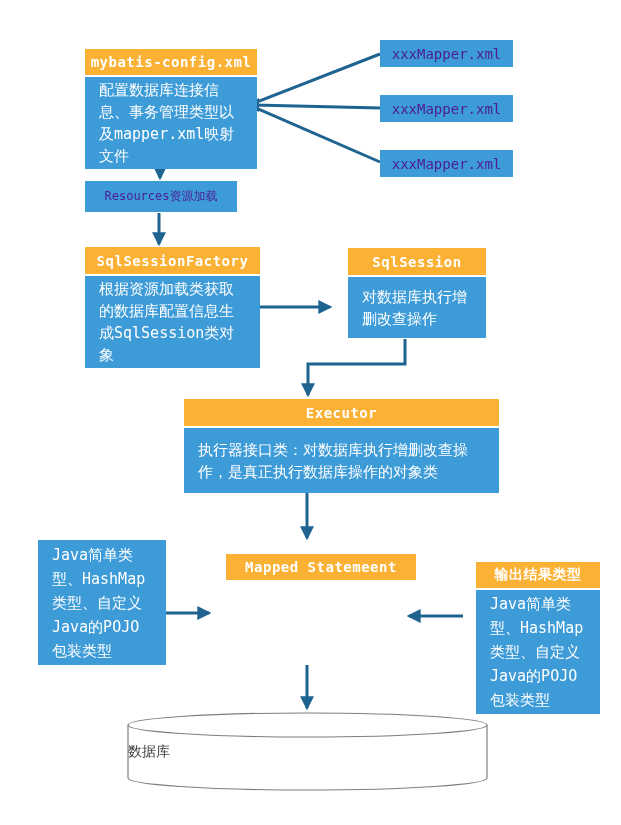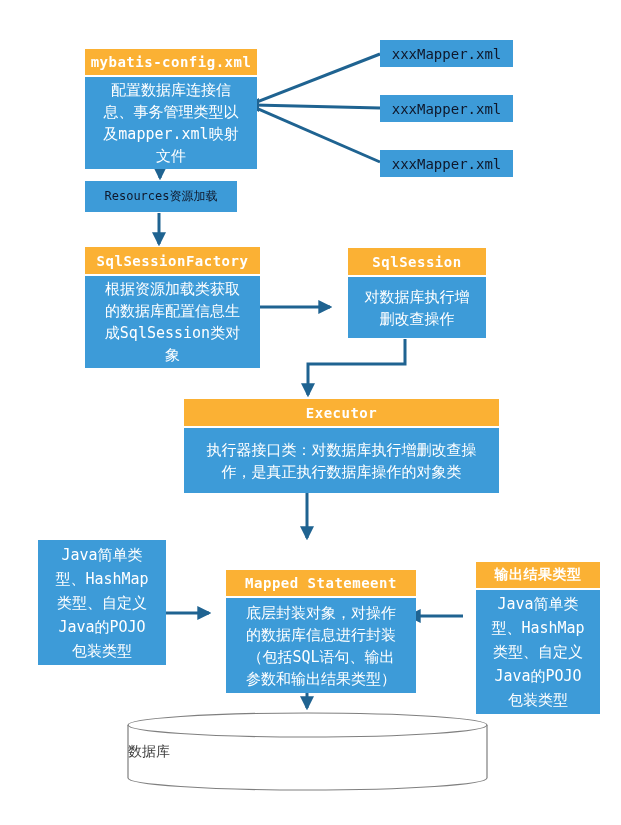--- a/index.html
+++ b/index.html
@@ -20,24 +20,24 @@
   .cyl{fill:#ffffff;stroke:var(--cylinder-border);stroke-width:1.2;}
   .node{position:absolute;display:flex;flex-direction:column;margin-left:13px;}
   .hd{
     background:var(--header-orange);color:#fff;font-weight:bold;font-size:14px;
     height:27px;flex:0 0 auto;display:flex;align-items:center;justify-content:center;
     border-bottom:2px solid #fff;letter-spacing:0.5px;
   }
   .bd{
     background:var(--body-blue);color:#fff;font-size:15px;line-height:22px;
     flex:1;display:flex;align-items:center;justify-content:center;
-    text-align:center;padding:2px 14px;box-sizing:border-box;
+    text-align:left;padding:2px 14px;box-sizing:border-box;
   }
   .plain{
-    position:absolute;background:var(--body-blue);color:#0f172a;font-size:14px;
+    position:absolute;background:var(--body-blue);color:#4c1d95;font-size:14px;
     display:flex;align-items:center;justify-content:center;text-align:center;
   }
   .dblabel{
     position:absolute;left:128px;top:743px;width:359px;
     color:var(--cylinder-text);font-size:14px;
   }
 </style>
 </head>
 <body>
 
@@ -100,23 +100,22 @@
 
   <div class="node" style="left:171px;top:399px;width:315px;height:94px">
     <div class="hd">Executor</div>
     <div class="bd">执行器接口类：对数据库执行增删改查操作，是真正执行数据库操作的对象类</div>
   </div>
 
   <div class="node" style="left:25px;top:540px;width:128px;height:125px">
     <div class="bd" style="line-height:24px">Java简单类型、HashMap类型、自定义Java的POJO包装类型</div>
   </div>
 
-  <div class="node" style="left:213px;top:570px;width:190px;height:123px">
+  <div class="node" style="left:213px;top:554px;width:190px;height:123px">
     <div class="hd" style="height:26px">Mapped Statemeent</div>
-    <div class="bd">底层封装对象，对操作的数据库信息进行封装（包括SQL语句、输出参数和输出结果类型）</div>
   </div>
 
   <div class="node" style="left:463px;top:562px;width:124px;height:123px">
     <div class="hd" style="height:26px">输出结果类型</div>
     <div class="bd" style="line-height:24px">Java简单类型、HashMap类型、自定义Java的POJO包装类型</div>
   </div>
 
   <div class="dblabel">数据库</div>
 
 </div>

